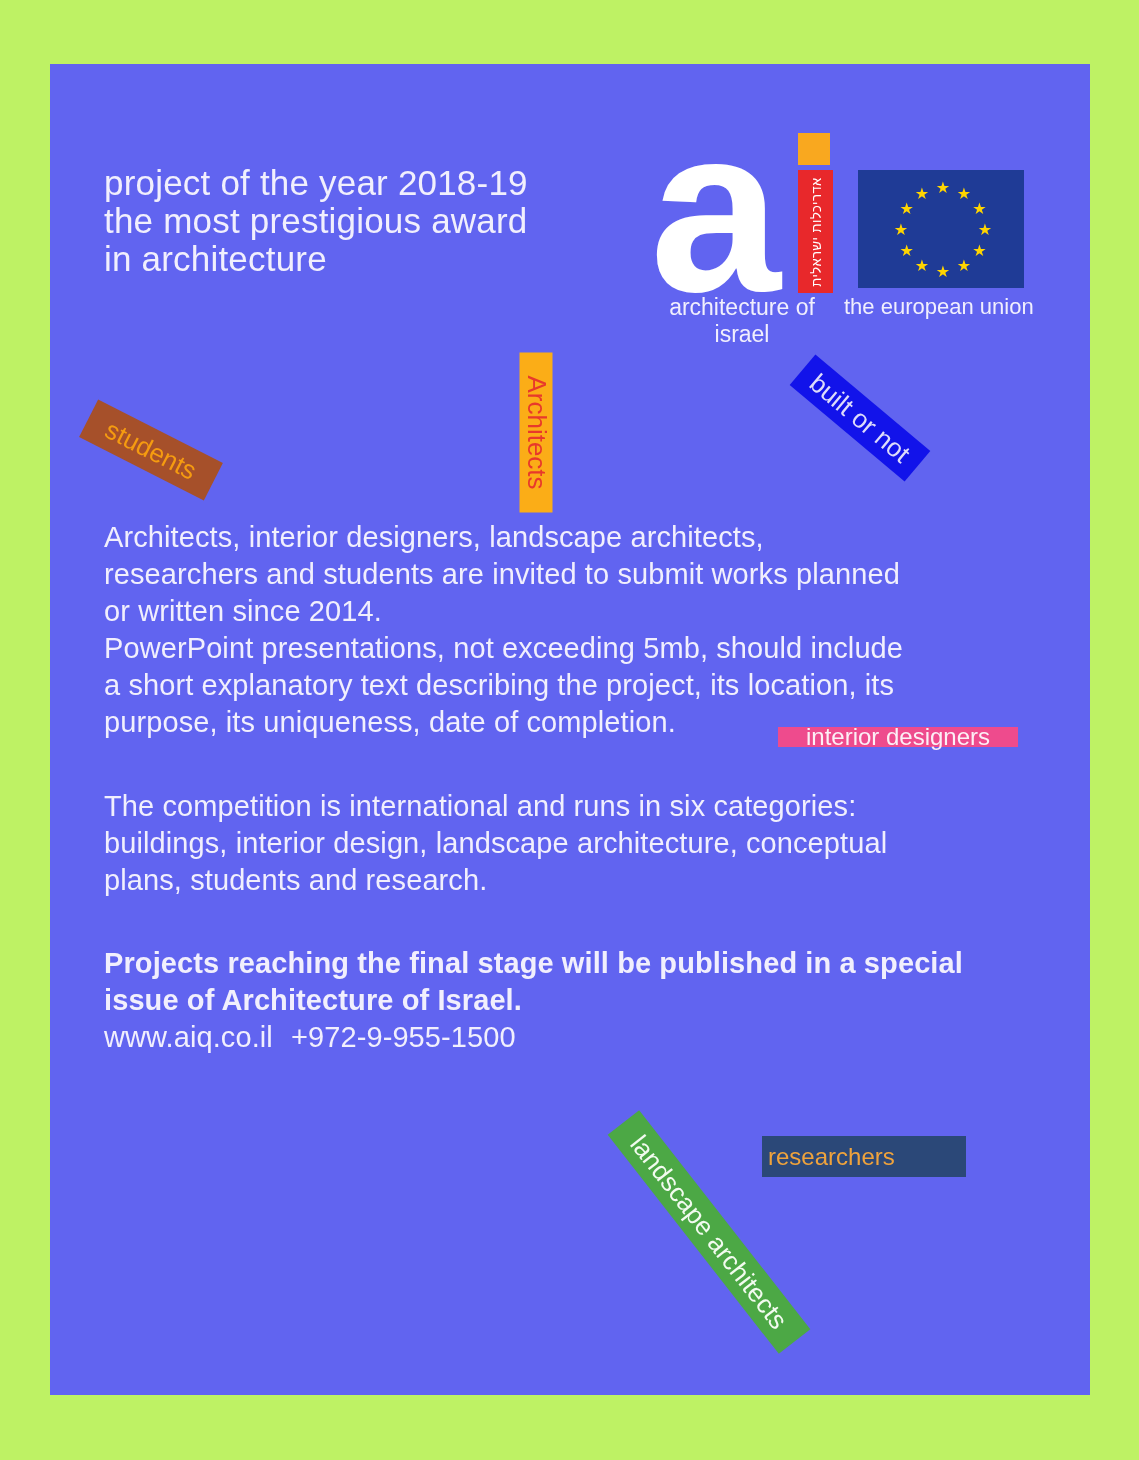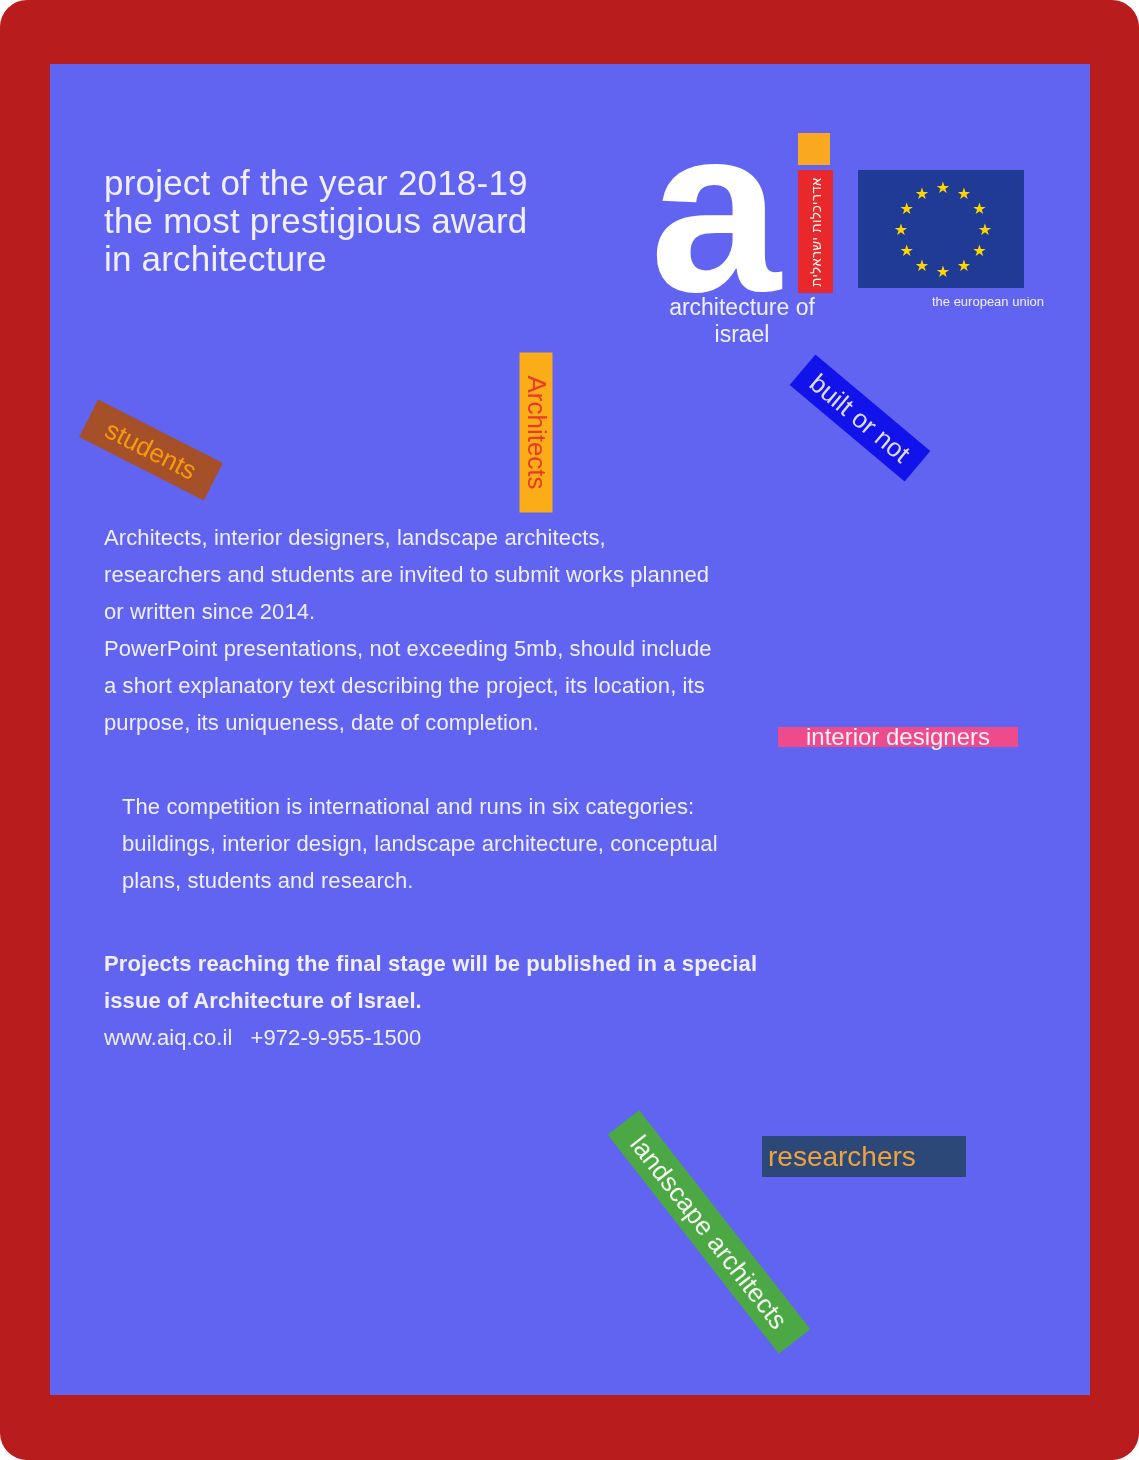--- a/index.html
+++ b/index.html
@@ -1,19 +1,18 @@
 <!DOCTYPE html>
 <html><head>
 <meta charset="utf-8">
 <style>
   html,body{margin:0;padding:0;background:#ffffff;}
   .canvas{
-    position:relative;width:1139px;height:1460px;background:#b91c1c;overflow:hidden;
+    position:relative;width:1139px;height:1460px;background:#bef264;overflow:hidden;
     font-family:"Liberation Sans", sans-serif;
-    border-radius:27px;
   }
   .poster{
     position:absolute;left:50px;top:64px;width:1040px;height:1331px;
     background:#6164F0;color:#F1EFFD;overflow:hidden;
   }
   .title{
     position:absolute;left:54px;top:100px;
     font-size:35px;line-height:38px;font-weight:400;
     white-space:pre-line;letter-spacing:0.2px;color:#F1EFFD;
   }
@@ -47,41 +46,41 @@
   .eu-star:nth-child(4){transform:rotate(90deg)  translateY(-42px) rotate(-90deg);}
   .eu-star:nth-child(5){transform:rotate(120deg) translateY(-42px) rotate(-120deg);}
   .eu-star:nth-child(6){transform:rotate(150deg) translateY(-42px) rotate(-150deg);}
   .eu-star:nth-child(7){transform:rotate(180deg) translateY(-42px) rotate(-180deg);}
   .eu-star:nth-child(8){transform:rotate(210deg) translateY(-42px) rotate(-210deg);}
   .eu-star:nth-child(9){transform:rotate(240deg) translateY(-42px) rotate(-240deg);}
   .eu-star:nth-child(10){transform:rotate(270deg) translateY(-42px) rotate(-270deg);}
   .eu-star:nth-child(11){transform:rotate(300deg) translateY(-42px) rotate(-300deg);}
   .eu-star:nth-child(12){transform:rotate(330deg) translateY(-42px) rotate(-330deg);}
   .eu-caption{
-    position:absolute;left:794px;top:230px;width:200px;text-align:right;
-    font-size:13px;color:#F1EFFD;
+    position:absolute;left:794px;top:230px;width:200px;text-align:left;
+    font-size:22px;color:#F1EFFD;
   }
   
   .tag{
     position:absolute;display:flex;align-items:center;justify-content:center;
     font-size:26px;white-space:nowrap;
   }
   .tag-students{left:31px;top:365px;width:140px;height:42px;background:#A6502A;color:#F59B10;transform:rotate(27deg);}
   .tag-architects{left:406px;top:352px;width:160px;height:33px;background:#FBAD17;color:#E8392B;transform:rotate(90deg);}
   .tag-built-or-not{left:735px;top:334px;width:150px;height:40px;background:#1213EA;color:#DDDBFA;transform:rotate(40deg);}
   .tag-interior-designers{left:728px;top:663px;width:240px;height:20px;background:#EE4B8D;color:#FCEFF6;font-size:24px;}
-  .tag-researchers{left:712px;top:1072px;width:204px;height:41px;background:#2B4878;color:#EFA33C;font-size:28px;justify-content:flex-start;padding-left:6px;box-sizing:border-box;}
+  .tag-researchers{left:712px;top:1072px;width:204px;height:41px;background:#2B4878;color:#EFA33C;font-size:24px;justify-content:flex-start;padding-left:6px;box-sizing:border-box;}
   .tag-landscape-architects{left:520px;top:1148px;width:278px;height:40px;background:#4CA845;color:#F2FBEF;transform:rotate(52deg);}
   
   .body-text{
     position:absolute;left:54px;top:455px;width:980px;
-    font-size:22px;line-height:37px;color:#F1EFFD;letter-spacing:0.1px;
+    font-size:29px;line-height:37px;color:#F1EFFD;letter-spacing:0.1px;
   }
   .body-text p{margin:0;white-space:pre-line;}
-  .body-text p.p2{margin-top:47px;margin-left:18px;}
+  .body-text p.p2{margin-top:47px;}
   .body-text p.p3{margin-top:41px;}
   .body-text p.p4{margin-top:46px;font-weight:bold;}
   .contact-heading{margin-top:79px;}
   .contact-line{margin-top:35px;white-space:nowrap;}
   .contact-line .phone{margin-left:18px;}
 </style>
 </head>
 <body>
 
 <div class="canvas">

